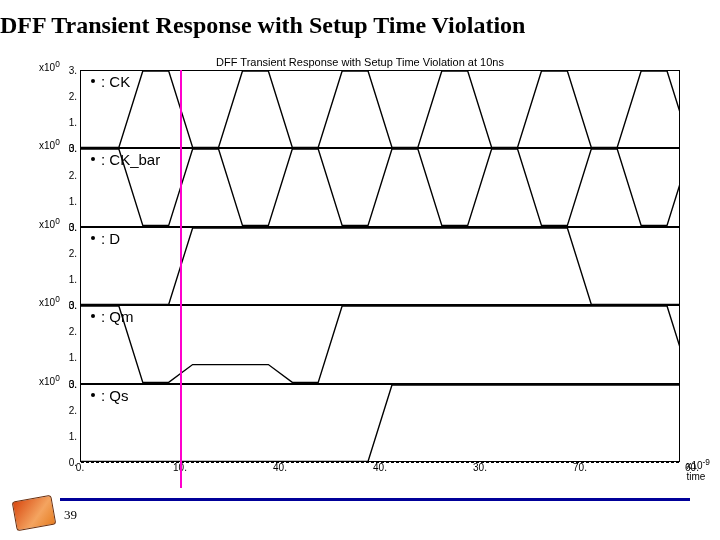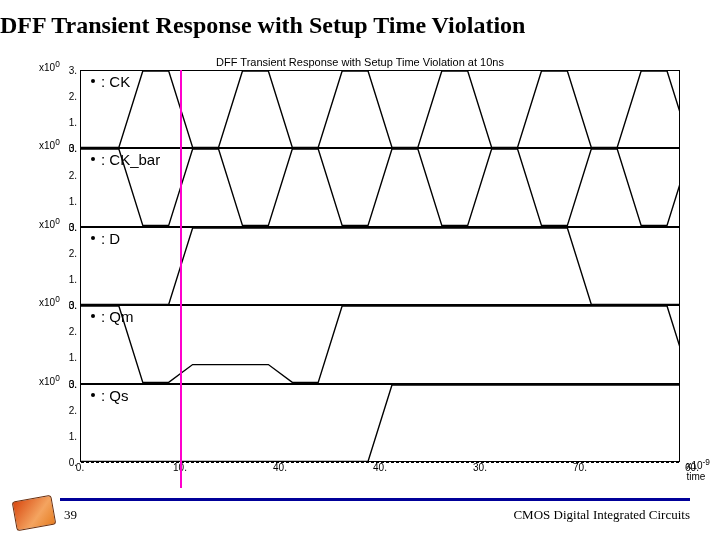--- a/index.html
+++ b/index.html
@@ -225,15 +225,14 @@
       <div id="violation-line" style="left: 100px;"></div>
     </div>
 
   <div id="footer-rule"></div>
 
   <div id="logo-tile">
       <div class="base"></div>
     </div>
 
   <div id="page-number">39</div>
-  <div id="footer-text">CMOS Digital Integrated Circuits</div>
 
 </div>
 
 </body></html>

